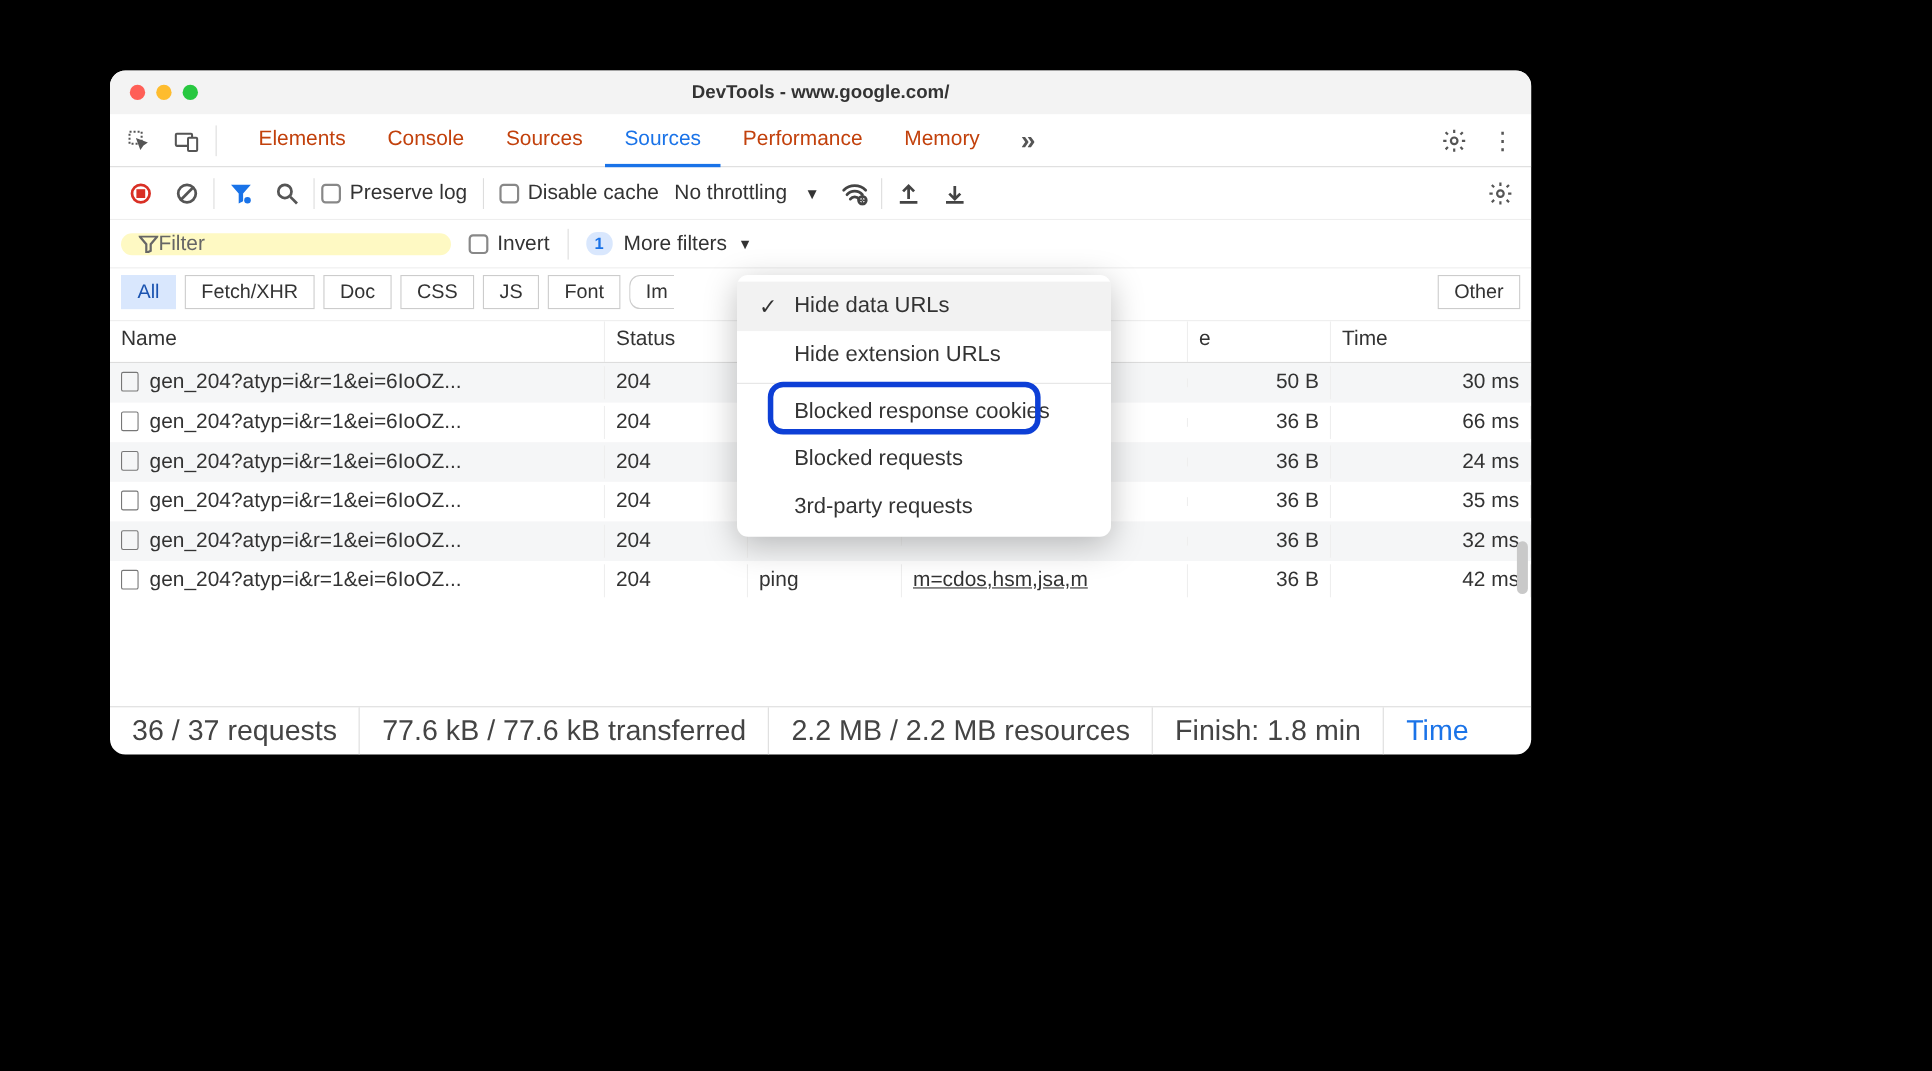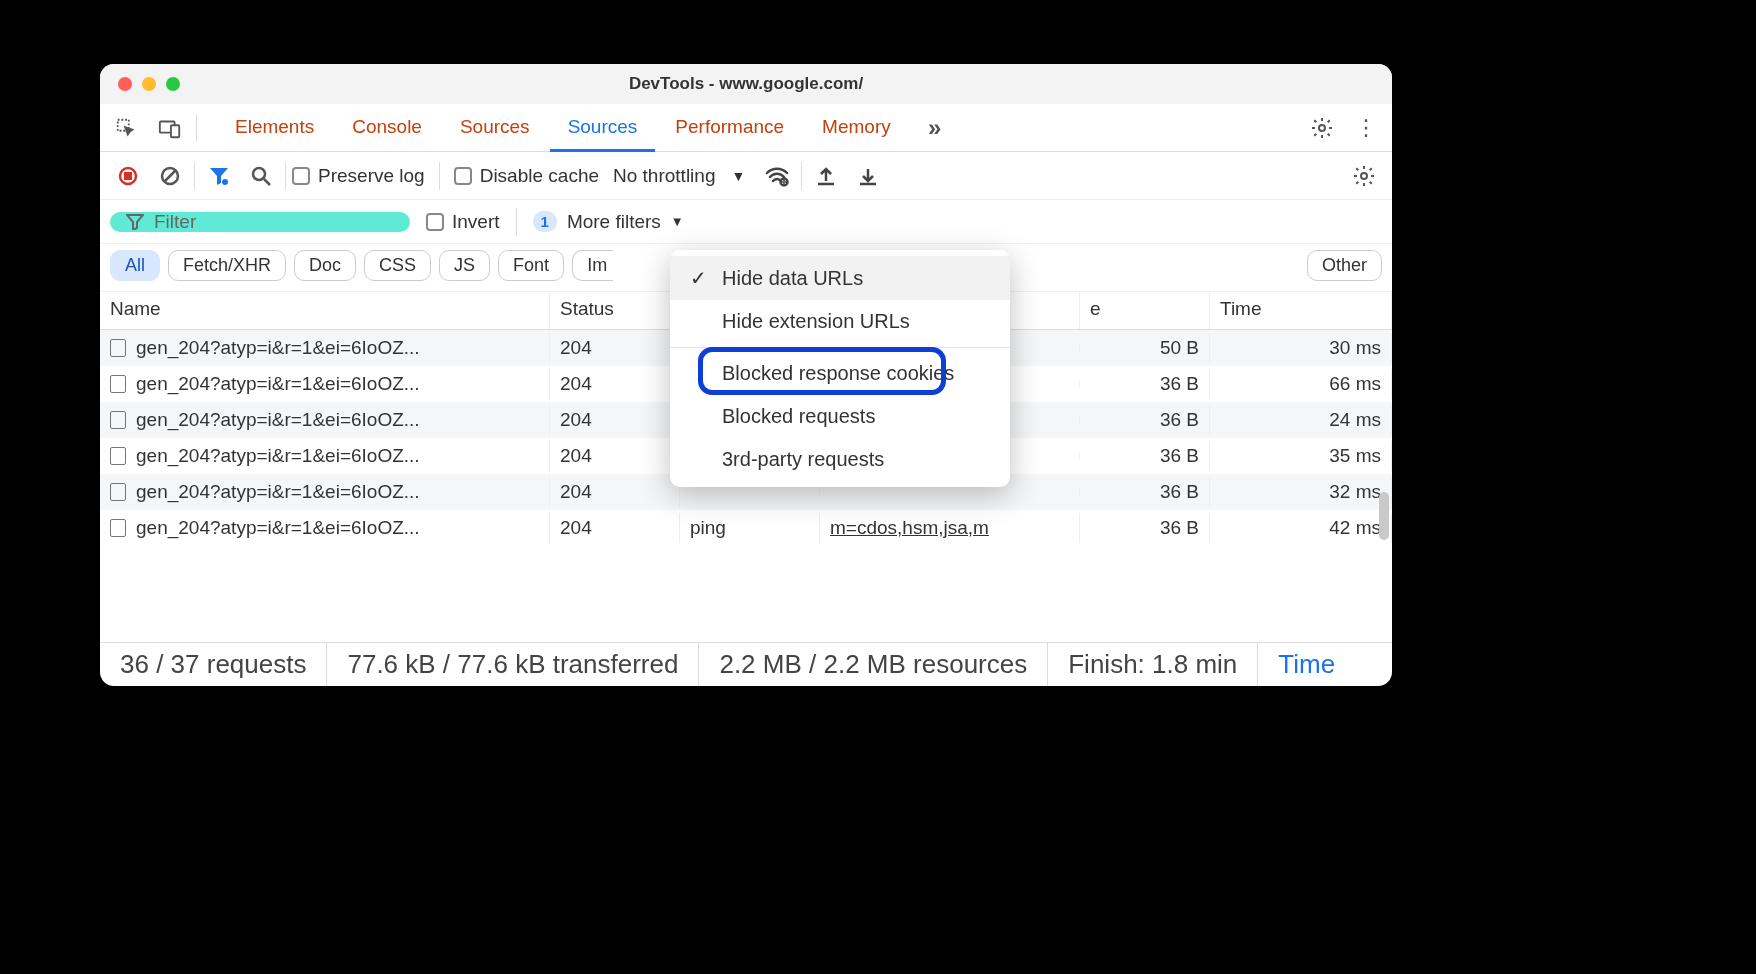--- a/index.html
+++ b/index.html
@@ -128,22 +128,21 @@
     border-bottom: 1px solid #eee;
     display: flex;
     align-items: center;
     padding: 0 10px;
     gap: 16px;
     flex-shrink: 0;
   }
   .filter-input {
     display: flex;
     align-items: center;
-    gap: 10px;
-    background: #5eead4;
+    background: #fef9c3;
     border-radius: 22px;
     padding: 6px 16px;
     width: 300px;
     height: 20px;
     font-size: 19px;
     color: #666;
   }
   .more-filters {
     display: flex;
     align-items: center;
@@ -164,21 +163,21 @@
   .chips-row {
     display: flex;
     align-items: center;
     padding: 6px 10px 10px;
     gap: 8px;
     border-bottom: 1px solid #eee;
     flex-shrink: 0;
   }
   .chip {
     border: 1px solid #ccc;
-    border-radius: 10px;
+    border-radius: 0;
     padding: 4px 14px;
     font-size: 18px;
     color: #333;
     cursor: pointer;
     background: #fff;
   }
   .chip.active {
     background: #d9e7fd;
     border-color: #d9e7fd;
     color: #1a53b0;

